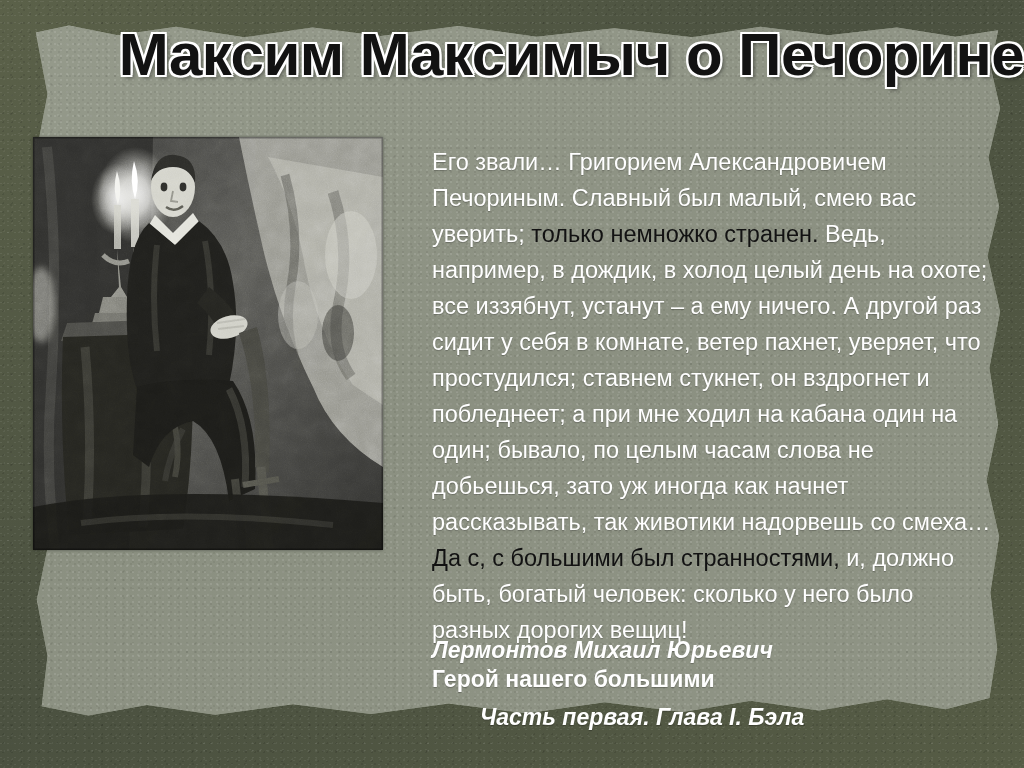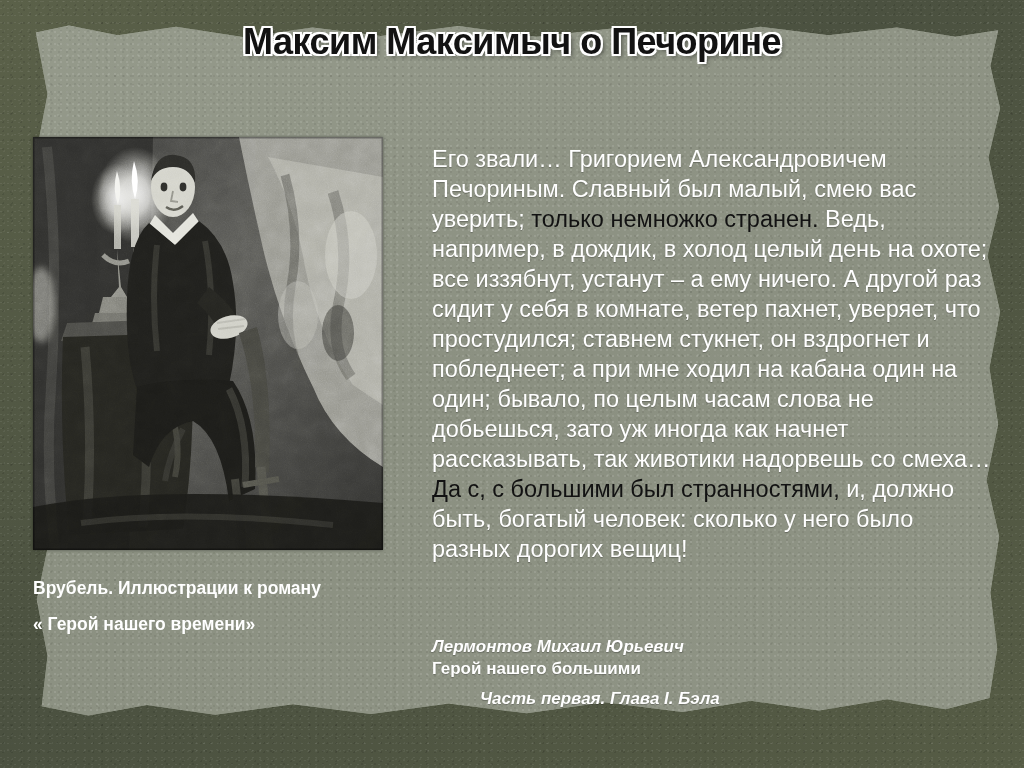--- a/index.html
+++ b/index.html
@@ -65,22 +65,22 @@
       1.7% 42%, 0.6% 34%, 1.9% 26%, 0.7% 18%, 1.8% 10%
     );
   }
 
   
   #title {
     position: absolute;
     left: 0;
     top: 23px;
     width: 1024px;
-    text-align: center;
-    font-size: 36px;
+    text-align: right;
+    font-size: 60px;
     font-weight: bold;
     letter-spacing: -0.5px;
     color: #121212;
     line-height: 1.05;
     white-space: nowrap;
     text-shadow:
       -2px -2px 0 #ffffff,  2px -2px 0 #ffffff,
       -2px  2px 0 #ffffff,  2px  2px 0 #ffffff,
       -2px  0   0 #ffffff,  2px  0   0 #ffffff,
        0   -2px 0 #ffffff,  0    2px 0 #ffffff,
@@ -113,37 +113,37 @@
   #caption .cap-line { margin-bottom: 18px; }
   #caption .cap-line:last-child { margin-bottom: 0; }
 
   
   #body-text {
     position: absolute;
     left: 432px;
     top: 144px;
     width: 562px;
     font-size: 23.5px;
-    line-height: 30px;
+    line-height: 36px;
     color: #ffffff;
     text-align: left;
     text-shadow: 0 1px 1px rgba(0,0,0,0.25);
   }
   #body-text .dark {
     color: #121212;
     text-shadow: none;
   }
 
   #attribution {
     position: absolute;
     left: 432px;
     top: 636px;
     width: 520px;
     color: #ffffff;
-    font-size: 17px;
+    font-size: 23px;
     font-weight: bold;
     line-height: 1.28;
     text-shadow: 0 1px 1px rgba(0,0,0,0.25);
   }
   #attribution .ital { font-style: italic; }
   #attribution .plain { font-style: normal; }
   #attribution .chapter { font-style: italic; margin-top: 8px; margin-left: 48px; }
 </style>
 </head>
 <body>
@@ -255,24 +255,20 @@
 
       <path d="M0,370 Q120,346 350,366 L350,413 L0,413 Z" fill="#1a1a17" opacity="0.92"></path>
       <path d="M48,386 Q150,372 300,388" stroke="#4a4a43" stroke-width="6" fill="none" opacity="0.4"></path>
 
       <rect x="0" y="0" width="350" height="413" filter="url(#coarse)" opacity="0.30" style="mix-blend-mode:overlay"></rect>
       <rect x="0" y="0" width="350" height="413" filter="url(#grain)" opacity="0.42" style="mix-blend-mode:overlay"></rect>
       <rect x="0" y="0" width="350" height="413" fill="none" stroke="#000" stroke-opacity="0.35" stroke-width="3"></rect>
     </svg>
   </div>
 
-  <div id="caption">
-    <div class="cap-line">Врубель. Иллюстрации к роману</div>
-    <div class="cap-line">« Герой нашего времени»</div>
-  </div>
 
   <div id="body-text"><span>Его звали… Григорием Александровичем Печориным. Славный был малый, смею вас уверить; </span><span class="dark">только немножко странен.</span><span> Ведь, например, в дождик, в холод целый день на охоте; все иззябнут, устанут – а ему ничего. А другой раз сидит у себя в комнате, ветер пахнет, уверяет, что простудился; ставнем стукнет, он вздрогнет и побледнеет; а при мне ходил на кабана один на один; бывало, по целым часам слова не добьешься, зато уж иногда как начнет рассказывать, так животики надорвешь со смеха… </span><span class="dark">Да с, с большими был странностями,</span><span> и, должно быть, богатый человек: сколько у него было разных дорогих вещиц!</span></div>
 
   <div id="attribution">
     <div class="ital">Лермонтов Михаил Юрьевич</div>
     <div class="plain">Герой нашего большими</div>
     <div class="chapter">Часть первая. Глава I. Бэла</div>
   </div>
 
 </div>

